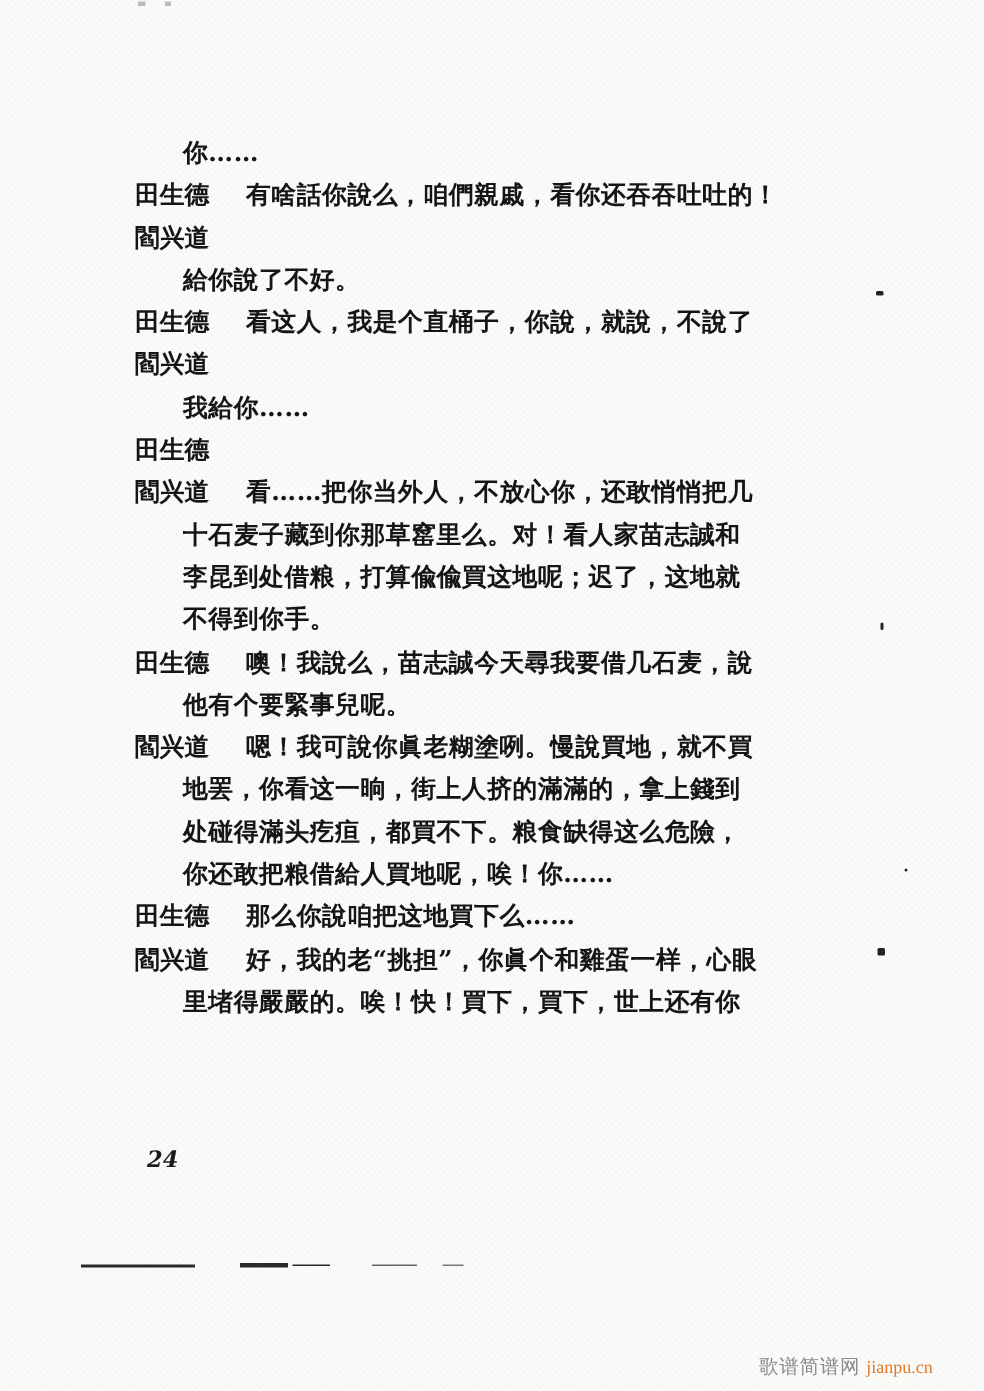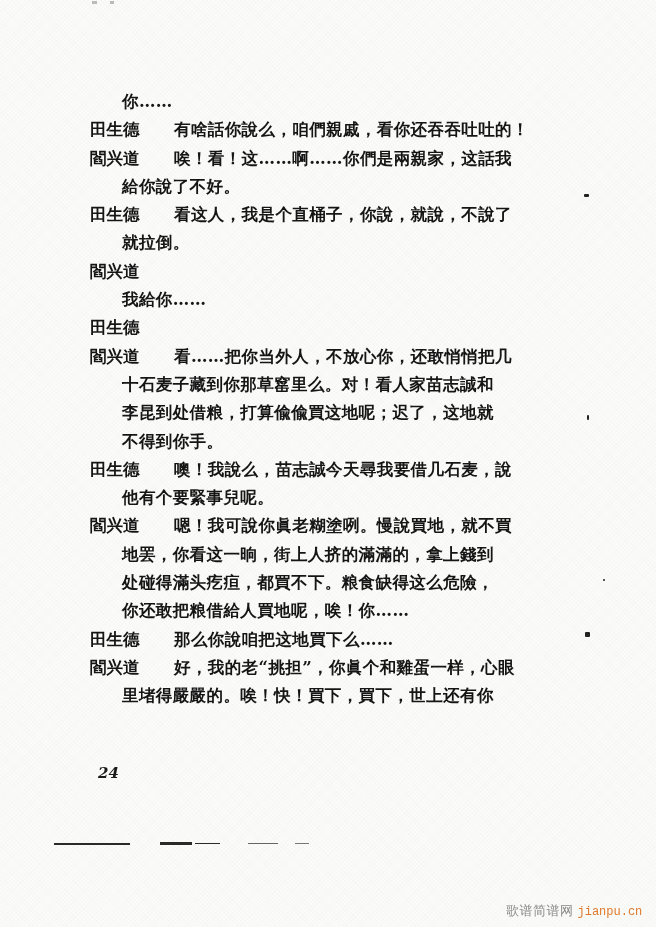--- a/index.html
+++ b/index.html
@@ -41,21 +41,21 @@
     }
     .speaker {
       position: absolute;
       left: 0;
       top: 0;
       font-weight: bold;
       letter-spacing: 0px;
     }
     .speech {
       position: absolute;
-      left: 84px;
+      left: 74px;
       top: 0;
     }
     .cont {
       position: absolute;
       left: 32px;
       top: 0;
     }
     .page-number {
       position: absolute;
       left: 98px;
@@ -85,21 +85,21 @@
       font-size: 13px;
       white-space: nowrap;
     }
     .wm-cn {
       color: #8a8a8a;
       font-family: "DejaVu Serif", serif;
       letter-spacing: 0.5px;
     }
     .wm-en {
       color: #e07a2a;
-      font-family: Liberation Mono, monospace;
+      font-family: Liberation Serif, serif;
       font-size: 12px;
       margin-left: 4px;
     }
     .top-marks {
       position: absolute;
       top: 1px;
       height: 3px;
       background: #bbb;
     }
   </style>
@@ -114,31 +114,27 @@
   <div class="script">
     <div class="line">
       <span class="cont">你……</span>
     </div>
     <div class="line">
       <span class="speaker">田生德</span>
       <span class="speech">有啥話你說么，咱們親戚，看你还吞吞吐吐的！</span>
     </div>
     <div class="line">
       <span class="speaker">閻兴道</span>
-      <span class="speech">唉！看！这……啊……你們是兩親家，这話我</span>
     </div>
     <div class="line">
       <span class="cont">給你說了不好。</span>
     </div>
     <div class="line">
       <span class="speaker">田生德</span>
       <span class="speech">看这人，我是个直桶子，你說，就說，不說了</span>
-    </div>
-    <div class="line">
-      <span class="cont">就拉倒。</span>
     </div>
     <div class="line">
       <span class="speaker">閻兴道</span>
     </div>
     <div class="line">
       <span class="cont">我給你……</span>
     </div>
     <div class="line">
       <span class="speaker">田生德</span>
     </div>

